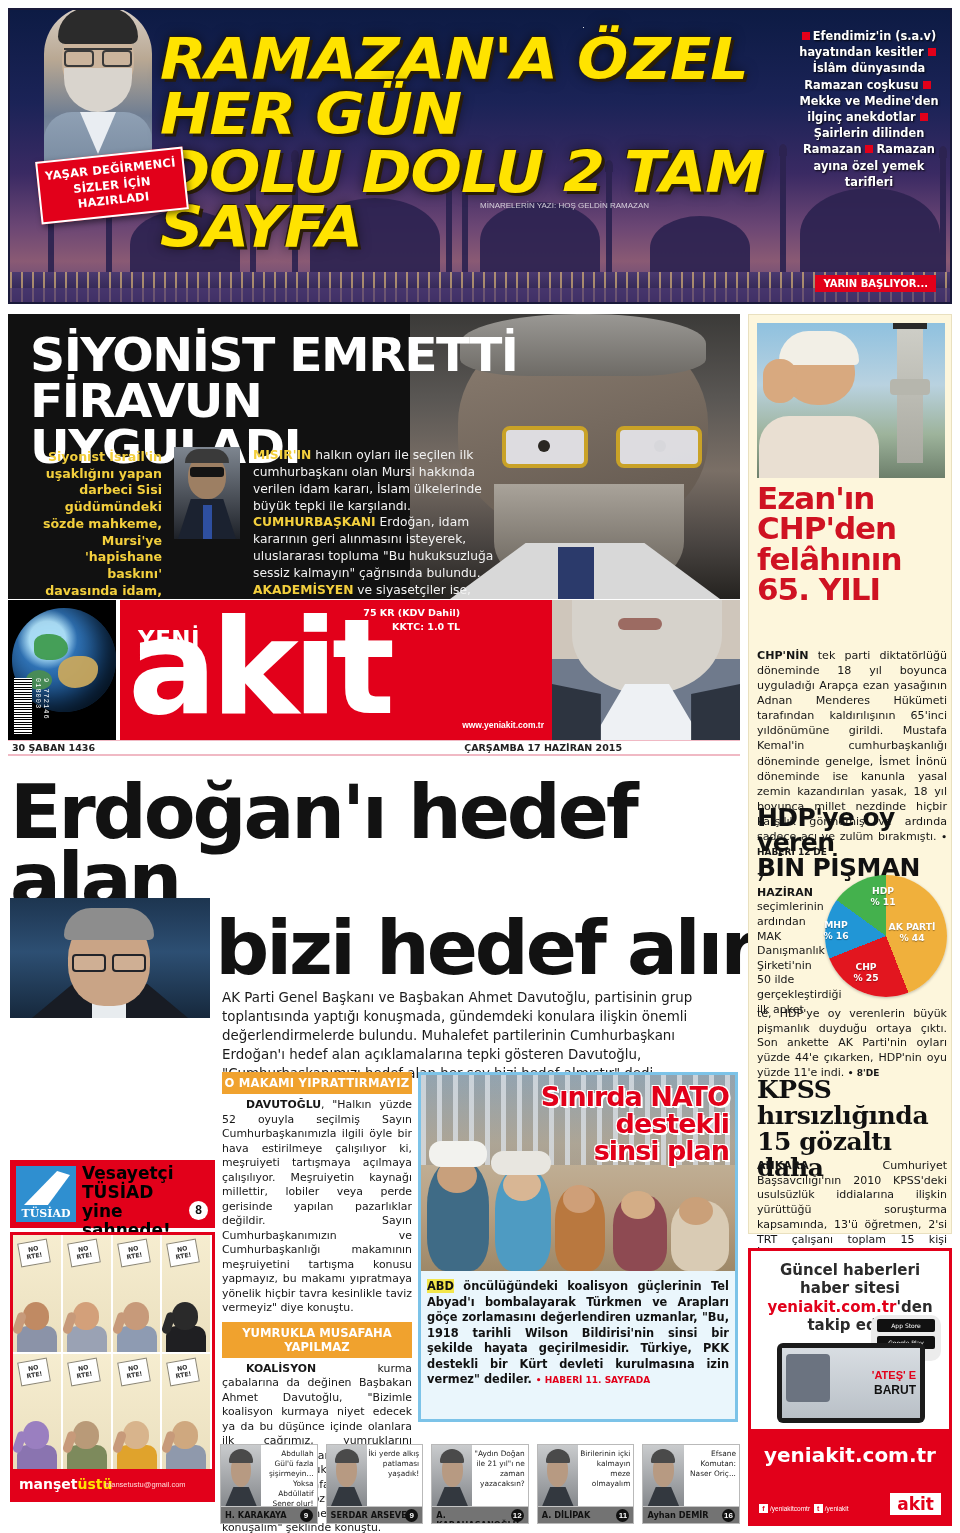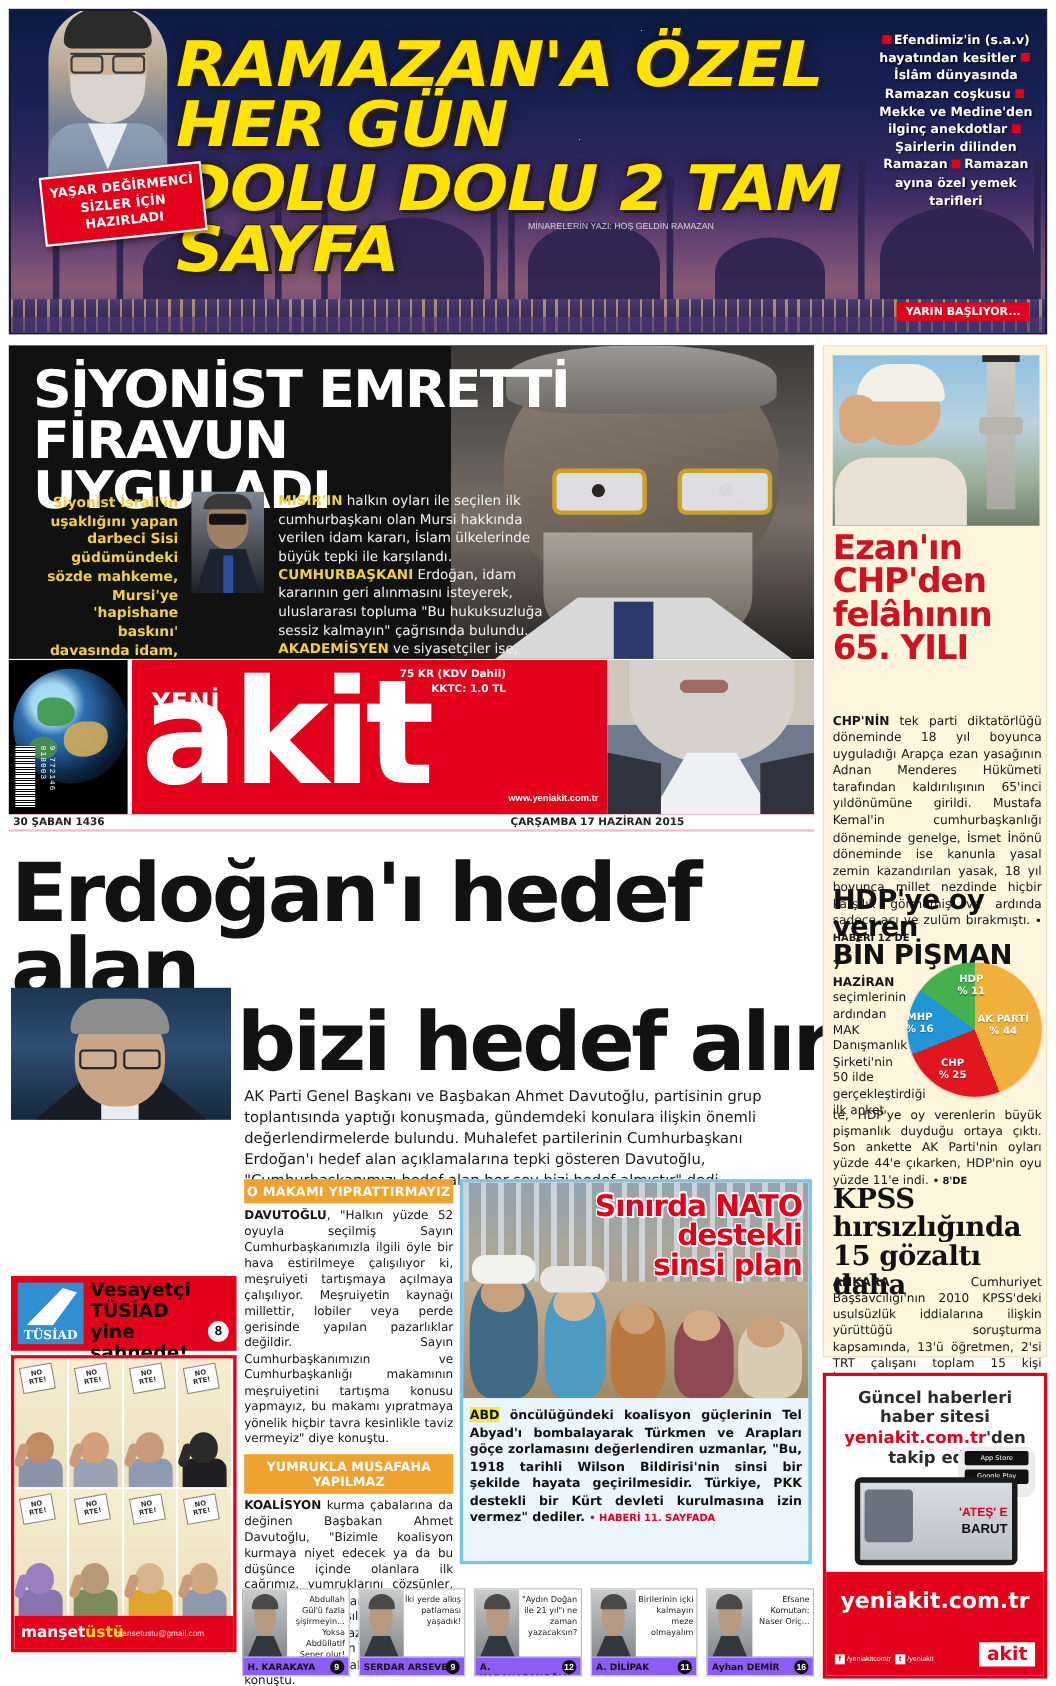--- a/index.html
+++ b/index.html
@@ -206,21 +206,21 @@
 
   .lead { position:absolute; left:222px; top:988px; width:516px;
      font-size:13.4px; line-height:1.42; color:#1a1a1a; font-family:"DejaVu Sans",sans-serif;}
 
   
   .q-col { position:absolute; left:222px; top:1072px; width:190px; }
   .q-head { background:#f0a22e; color:#fff; font-weight:900; font-size:11.6px;
      text-align:center; padding:4px 2px; font-family:"DejaVu Sans",sans-serif; letter-spacing:.2px;}
   .q-body { font-size:10.9px; line-height:1.33; color:#161616; margin-top:4px; text-align:justify;
      font-family:"DejaVu Sans",sans-serif;}
-  .q-body b { font-weight:900; }
+  .q-body b { font-weight:900;margin-left:24px; }
   .q-head2 { background:#f0a22e; color:#fff; font-weight:900; font-size:11.6px;
      text-align:center; padding:4px 2px; margin-top:6px; font-family:"DejaVu Sans",sans-serif;}
 
   
   .nato-box { position:absolute; left:418px; top:1072px; width:320px; height:350px;
      border:3px solid #7cc3e8; background:#eaf6fc; overflow:hidden;}
   .nato-img { position:absolute; left:0; top:0; width:314px; height:196px;
      background: linear-gradient(180deg,#9fb2bf 0%, #c2b49c 35%, #b9a183 68%, #9d8868 100%); overflow:hidden;}
   .nato-img .fence { position:absolute; left:0; top:0; width:314px; height:90px;
      background: repeating-linear-gradient(90deg, rgba(210,216,222,.85) 0 5px, rgba(110,120,130,.25) 5px 16px); }
@@ -265,21 +265,21 @@
   
   .cols { position:absolute; left:220px; top:1444px; width:520px; height:80px; display:flex; gap:8px;}
   .col-card { flex:1; border:1px solid #b9b9b9; background:#fff; position:relative; overflow:hidden;}
   .cc-photo { position:absolute; left:0; top:0; width:42%; height:62px;
      background: linear-gradient(180deg,#c9cbcd,#85888c);}
   .cc-photo .h { position:absolute; left:24%; top:8px; width:52%; height:34px; background:#b79a82; border-radius:48%;}
   .cc-photo .hr{ position:absolute; left:20%; top:4px; width:60%; height:14px; background:#4a4a4a; border-radius:20px 20px 2px 2px;}
   .cc-photo .s { position:absolute; left:10%; bottom:0; width:80%; height:20px; background:#33383f; clip-path:polygon(0 100%,26% 0,74% 0,100% 100%);}
   .cc-quote { position:absolute; right:3px; top:4px; width:56%; font-size:7.4px; line-height:1.35;
      text-align:right; color:#222; font-family:"DejaVu Sans",sans-serif;}
-  .cc-bar { position:absolute; left:0; right:0; bottom:0; height:17px; background:#8b5cf6; border-top:1px solid #c5c5c5;}
+  .cc-bar { position:absolute; left:0; right:0; bottom:0; height:17px; background:#737373; border-top:1px solid #c5c5c5;}
   .cc-name { position:absolute; left:4px; top:3px; font-size:8.2px; font-weight:800; color:#111; font-family:"DejaVu Sans",sans-serif;}
   .cc-pg { position:absolute; right:4px; top:2px; width:13px; height:13px; border-radius:50%; background:#111;
      color:#fff; font-size:8px; font-weight:900; text-align:center; line-height:13px;}
 
   
   .rcol { position:absolute; left:748px; top:314px; width:204px; height:920px;
      background:#fdf6dc; border:1px solid #e9e0bf;padding-left:24px;}
   .ezan-img { position:absolute; left:8px; top:8px; width:188px; height:155px;
      background: linear-gradient(180deg,#8fc1df 0%, #b9d2e0 40%, #9db39b 72%, #6d7f6b 100%); overflow:hidden;}
   .ezan-img .minaret { position:absolute; right:22px; top:0; width:26px; height:140px;

